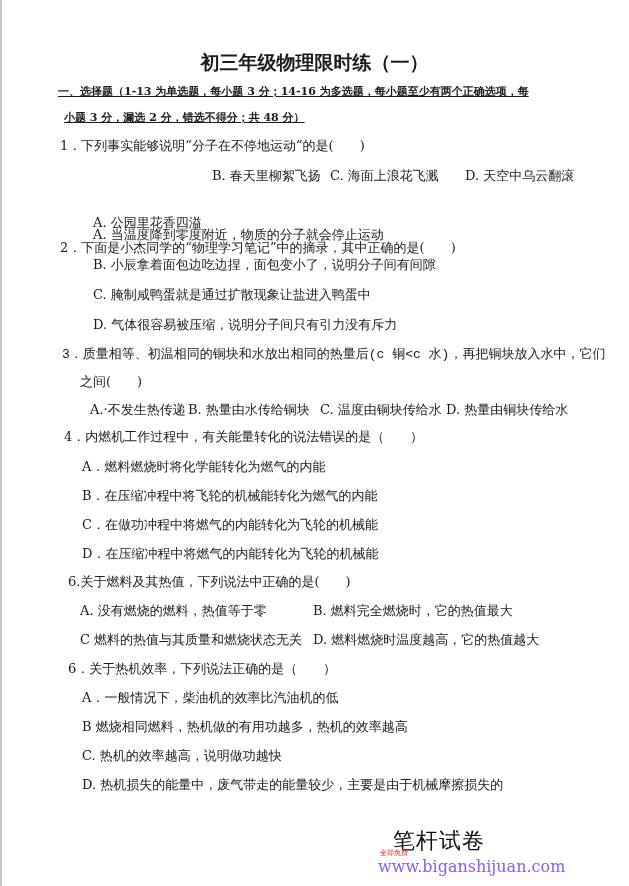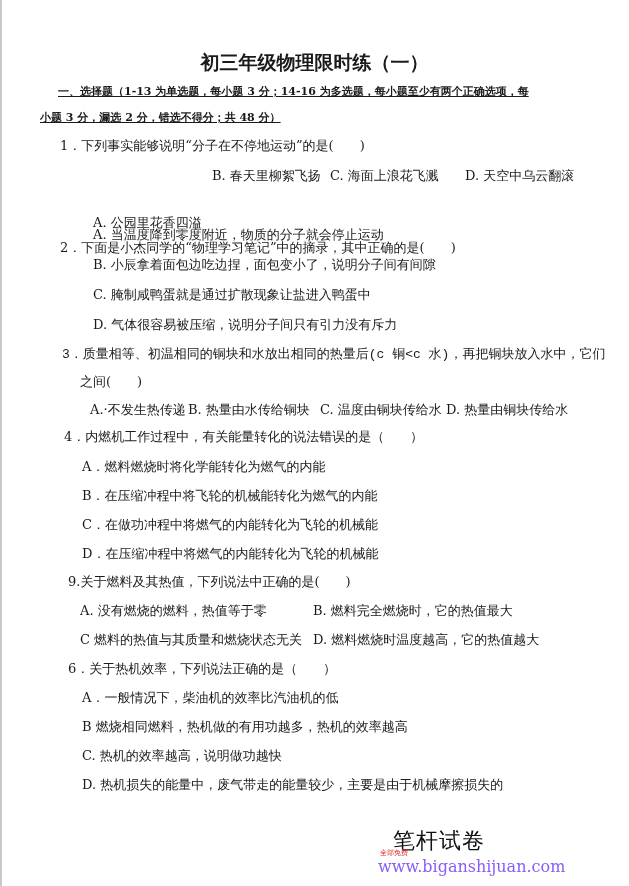--- a/index.html
+++ b/index.html
@@ -39,21 +39,21 @@
   }
 </style>
 </head>
 <body>
 
 <div class="left-border"></div>
 
 <div class="title">初三年级物理限时练（一）</div>
 
 <div class="line section" style="left:58px; top:84px;">一、选择题（1-13 为单选题，每小题 3 分；14-16 为多选题，每小题至少有两个正确选项，每</div>
-<div class="line section" style="left:40px; top:110px;">小题 3 分，漏选 2 分，错选不得分；共 48 分）</div>
+<div class="line section" style="left:64px; top:110px;">小题 3 分，漏选 2 分，错选不得分；共 48 分）</div>
 
 <div class="line" style="left:60px; top:138px;">1．下列事实能够说明“分子在不停地运动”的是(　　)</div>
 <div class="opt-row" style="left:0; top:168px; width:629px;">
   <span class="opt" style="left:93px;margin-top:47px;">A. 公园里花香四溢</span>
   <span class="opt" style="left:212px;">B. 春天里柳絮飞扬</span>
   <span class="opt" style="left:330px;">C. 海面上浪花飞溅</span>
   <span class="opt" style="left:465px;">D. 天空中乌云翻滚</span>
 </div>
 
 <div class="line" style="left:60px; top:198px;margin-top:42px;">2．下面是小杰同学的“物理学习笔记”中的摘录，其中正确的是(　　)</div>
@@ -70,21 +70,21 @@
   <span class="opt" style="left:320px;">C. 温度由铜块传给水</span>
   <span class="opt" style="left:446px;">D. 热量由铜块传给水</span>
 </div>
 
 <div class="line" style="left:64px; top:429px;">4．内燃机工作过程中，有关能量转化的说法错误的是（　　）</div>
 <div class="line" style="left:82px; top:459px;">A．燃料燃烧时将化学能转化为燃气的内能</div>
 <div class="line" style="left:82px; top:488px;">B．在压缩冲程中将飞轮的机械能转化为燃气的内能</div>
 <div class="line" style="left:82px; top:517px;">C．在做功冲程中将燃气的内能转化为飞轮的机械能</div>
 <div class="line" style="left:82px; top:546px;">D．在压缩冲程中将燃气的内能转化为飞轮的机械能</div>
 
-<div class="line" style="left:68px; top:574px;">9.关于燃料及其热值，下列说法中正确的是(　　)</div>
+<div class="line" style="left:68px; top:574px;">6.关于燃料及其热值，下列说法中正确的是(　　)</div>
 <div class="opt-row" style="left:0; top:603px; width:629px;">
   <span class="opt" style="left:80px;">A. 没有燃烧的燃料，热值等于零</span>
   <span class="opt" style="left:313px;">B. 燃料完全燃烧时，它的热值最大</span>
 </div>
 <div class="opt-row" style="left:0; top:632px; width:629px;">
   <span class="opt" style="left:80px;">C  燃料的热值与其质量和燃烧状态无关</span>
   <span class="opt" style="left:313px;">D. 燃料燃烧时温度越高，它的热值越大</span>
 </div>
 
 <div class="line" style="left:68px; top:661px;">6．关于热机效率，下列说法正确的是（　　）</div>

